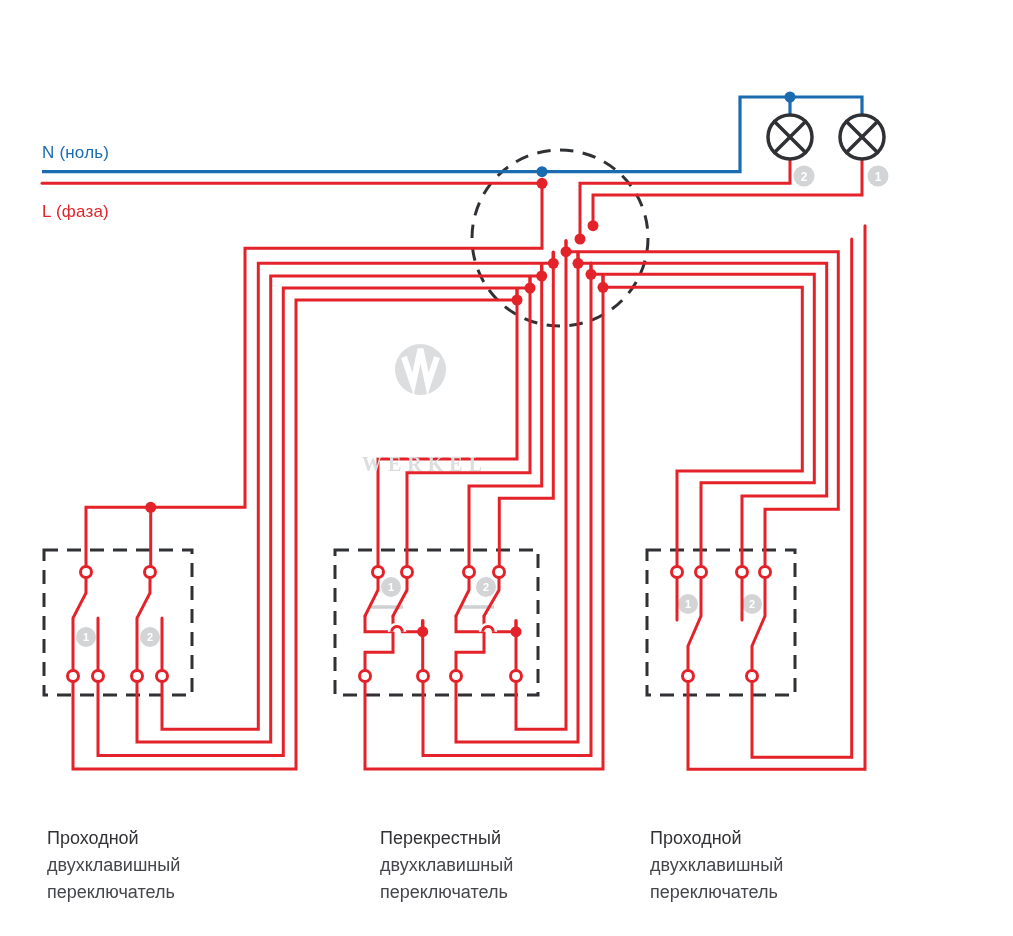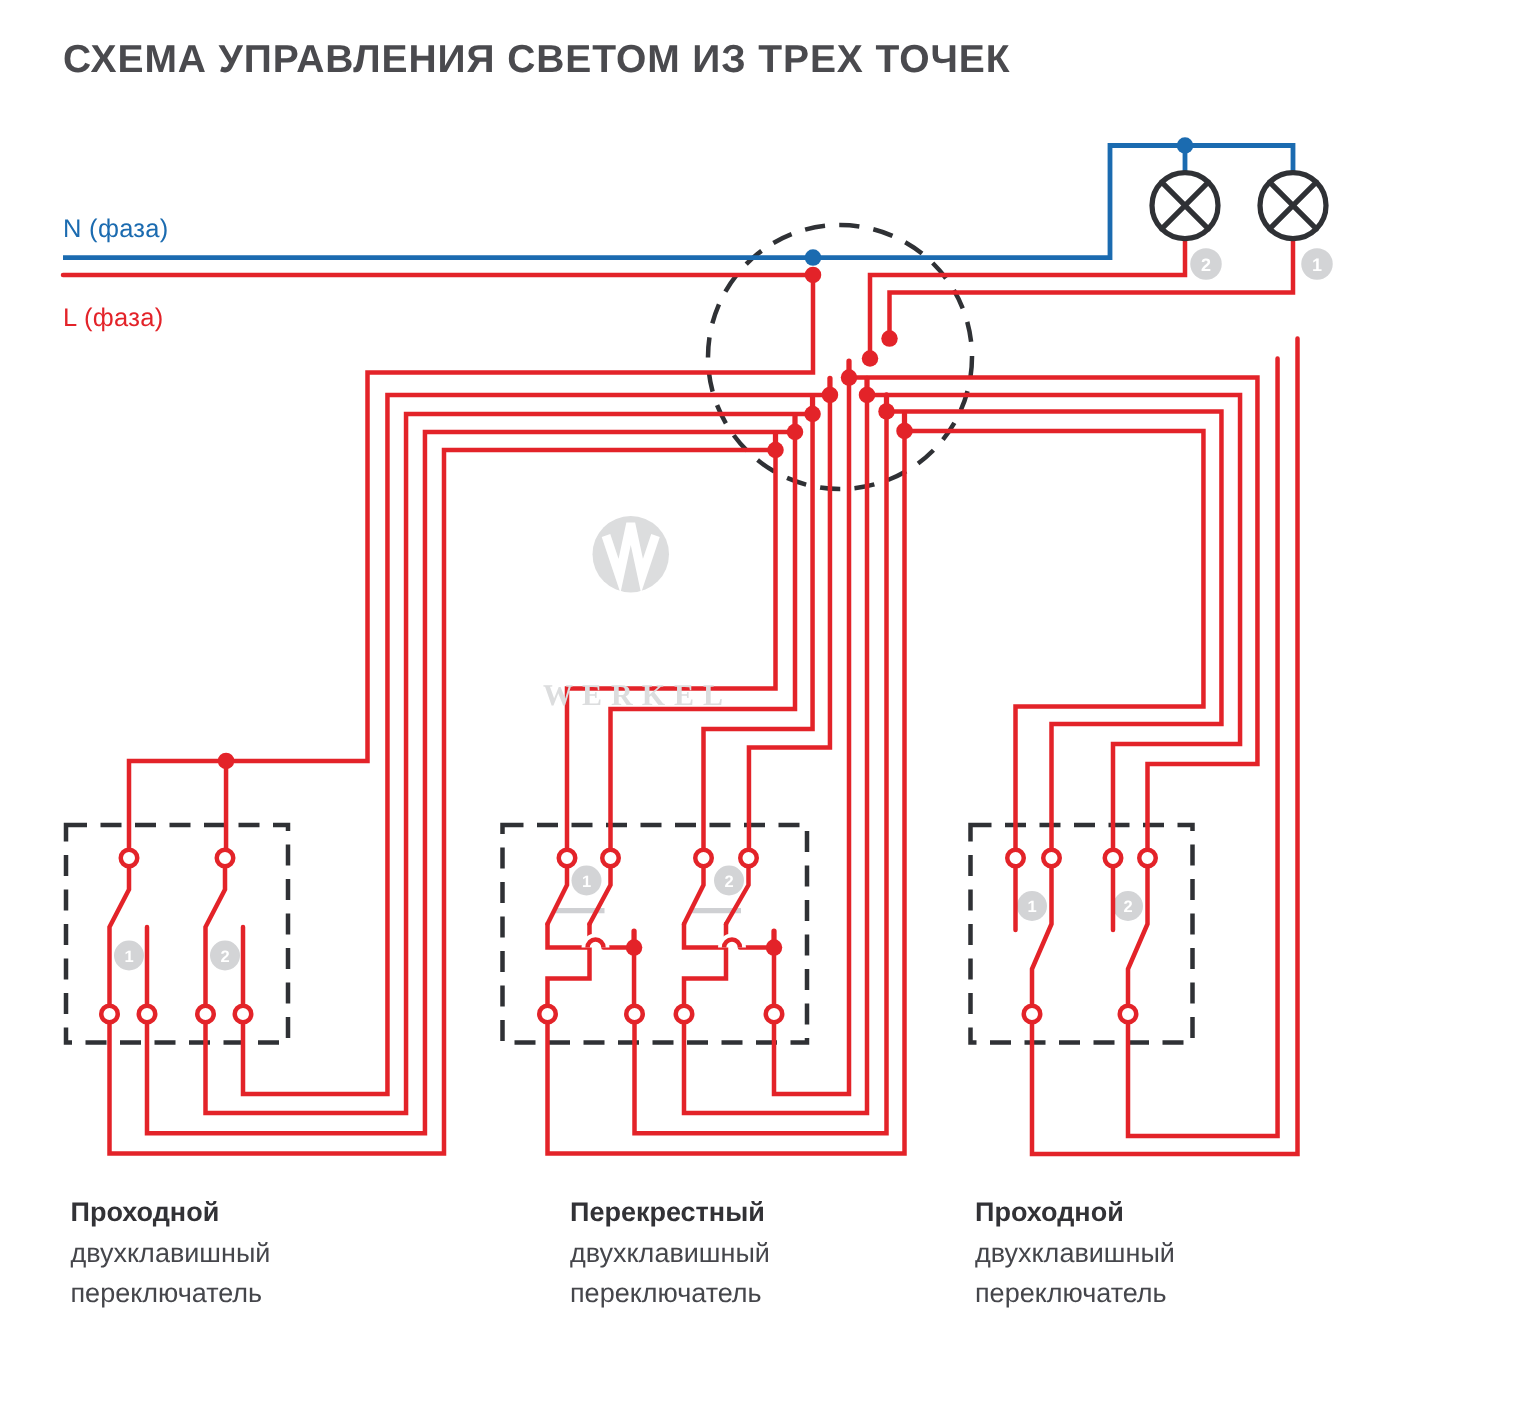--- a/index.html
+++ b/index.html
@@ -5,21 +5,21 @@
   html,body{margin:0;padding:0;background:#fff;}
   #canvas{position:relative;width:1013px;height:936px;background:#fff;overflow:hidden;
           font-family:"Liberation Sans","DejaVu Sans",sans-serif;}
   #wiresvg{position:absolute;left:0;top:0;}
   .title{position:absolute;left:42px;top:24px;font-size:26px;font-weight:600;
          letter-spacing:.6px;color:var(--title-gray);}
   .nl-label{position:absolute;left:42px;font-size:17px;font-weight:500;letter-spacing:.2px;}
   .n-label{top:143px;color:var(--wire-blue);}
   .l-label{top:202px;color:var(--wire-red);}
   .caption{position:absolute;top:795px;line-height:27px;font-size:18px;color:var(--text-body);}
-  .cap-bold{font-weight:700;color:var(--text-dark);}
+  .cap-bold{font-weight:400;color:var(--text-dark);margin-top:30px;}
   .wm-text{position:absolute;left:362px;top:412px;width:125px;text-align:center;
            font-family:"Liberation Serif","DejaVu Serif",serif;font-weight:700;
            font-size:20px;letter-spacing:6px;color:var(--wm-gray);margin-top:41px;}
 </style>
 </head>
 <body>
 
 <div id="canvas">
   <svg id="wiresvg" width="1013" height="936" viewBox="0 0 1013 936">
       <circle cx="560" cy="238" r="88" fill="none" stroke="#2f3135" stroke-width="3" stroke-dasharray="13.5 9.5"></circle>
@@ -142,23 +142,22 @@
       <line x1="774.446" y1="152.554" x2="805.554" y2="121.446" stroke="#2f3135" stroke-width="3.5" stroke-linecap="round"></line>
       <circle cx="804" cy="176" r="10.5" fill="#d3d4d6"></circle>
       <text x="804" y="180.5" text-anchor="middle" font-size="12" font-weight="700" fill="#ffffff" font-family="Liberation Sans, DejaVu Sans, sans-serif">2</text>
       <circle cx="862" cy="137" r="22" fill="#ffffff" stroke="#2f3135" stroke-width="3.5"></circle>
       <line x1="846.446" y1="121.446" x2="877.554" y2="152.554" stroke="#2f3135" stroke-width="3.5" stroke-linecap="round"></line>
       <line x1="846.446" y1="152.554" x2="877.554" y2="121.446" stroke="#2f3135" stroke-width="3.5" stroke-linecap="round"></line>
       <circle cx="878" cy="176" r="10.5" fill="#d3d4d6"></circle>
       <text x="878" y="180.5" text-anchor="middle" font-size="12" font-weight="700" fill="#ffffff" font-family="Liberation Sans, DejaVu Sans, sans-serif">1</text>
     </svg>
 
-  <div class="title">СХЕМА УПРАВЛЕНИЯ СВЕТОМ ИЗ ТРЕХ ТОЧЕК</div>
 
-  <div class="nl-label n-label">N (фаза)</div>
+  <div class="nl-label n-label">N (ноль)</div>
   <div class="nl-label l-label">L (фаза)</div>
 
   <div class="wm-text">WERKEL</div>
 
   <div class="caption" style="left:47px">
     <div class="cap-bold">Проходной</div>
     <div>двухклавишный</div>
     <div>переключатель</div>
   </div>
   <div class="caption" style="left:380px">

